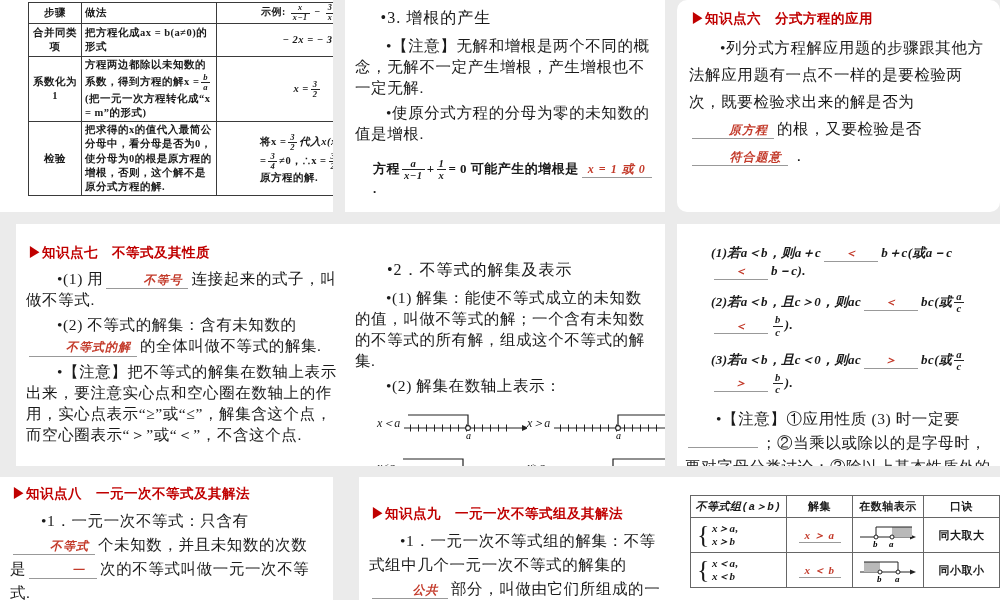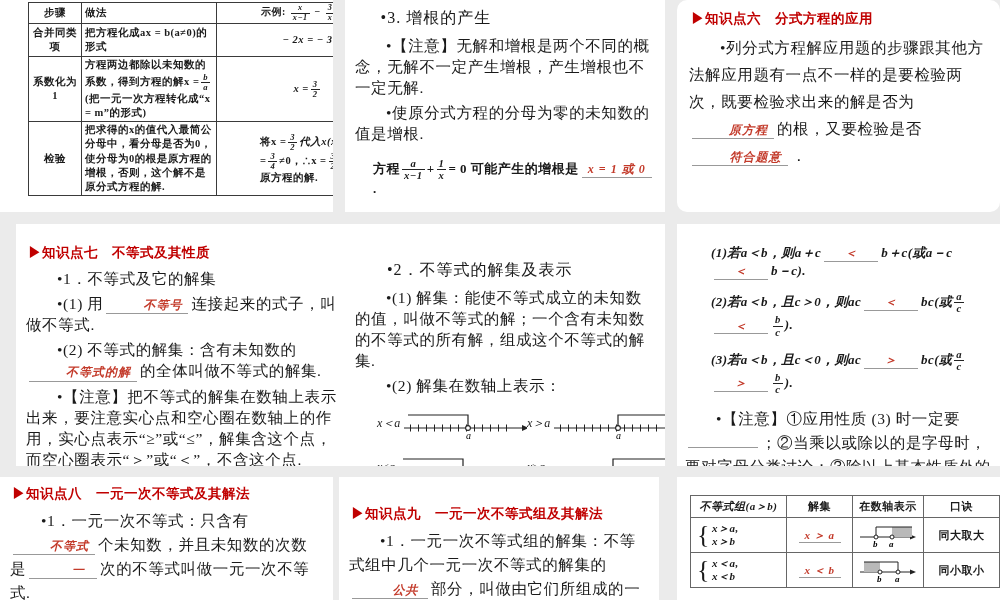--- a/index.html
+++ b/index.html
@@ -9,21 +9,21 @@
     font-family:"Liberation Serif", serif;
   }
   .panel{position:absolute;background:#ffffff;overflow:hidden;box-sizing:border-box;}
   #p1{left:0;top:0;width:333px;height:212px;padding:2px 0 0 28px;}
   #p2{left:345px;top:0;width:320px;height:212px;padding:6px 10px 0 10px;}
   #p3{left:677px;top:0;width:323px;height:212px;padding:10px 12px 0 12px;border-radius:10px;}
   #p4{left:16px;top:224px;width:333px;height:242px;padding:20px 8px 0 10px;}
   #p5{left:345px;top:224px;width:320px;height:242px;padding:34px 10px 0 10px;}
   #p6{left:677px;top:224px;width:323px;height:242px;padding:20px 8px 0 8px;}
   #p7{left:0;top:477px;width:333px;height:123px;padding:8px 10px 0 10px;}
-  #p8{left:339px;top:477px;width:320px;height:123px;padding:28px 10px 0 10px;}
+  #p8{left:359px;top:477px;width:320px;height:123px;padding:28px 10px 0 10px;}
   #p9{left:677px;top:477px;width:323px;height:123px;padding:10px 0 0 13px;}
 
   .kh{color:#c00000;font-weight:bold;font-size:13.5px;letter-spacing:.5px;
       font-family:"Liberation Sans",sans-serif;margin:0 0 6px 2px;}
   .para{font-size:15.5px;line-height:21px;letter-spacing:.6px;margin:0 0 4px 0;}
   .ind{text-indent:2em;}
   .title-line{font-size:16px;letter-spacing:1px;margin:2px 0 6px 0;text-indent:2em;}
 
   .blank{display:inline-block;border-bottom:1.5px solid #999;text-align:center;
          line-height:1.05;vertical-align:baseline;padding:0 6px 1px 6px;margin:0 3px;}
@@ -53,21 +53,21 @@
   
   .prop-title{font-weight:bold;font-size:13px;letter-spacing:1px;margin:2px 0 10px 26px;
               font-family:"Liberation Sans",sans-serif;}
   .prop-line{font-size:13px;font-weight:bold;letter-spacing:.4px;margin:0 0 11px 26px;}
   .prop-line .blank{min-width:42px;}
   #p6 .para{font-size:15.5px;}
 
   
   #p9 .t9{border-collapse:collapse;font-size:11px;font-weight:bold;table-layout:fixed;margin-top:8px;}
   #p9 .t9 td{border:1.2px solid #666;padding:1px 2px;text-align:center;letter-spacing:.5px;}
-  #p9 .t9 .h{height:22px;}
+  #p9 .t9 .h{height:22px;font-family:Liberation Mono, monospace;}
   #p9 .t9 .r{height:32px;}
   .sys{display:flex;align-items:center;justify-content:flex-start;padding-left:4px;}
   .brace{font-size:26px;font-weight:400;line-height:1;margin-right:2px;font-family:"Liberation Serif",serif;}
   .sys .two{display:flex;flex-direction:column;align-items:flex-start;font-style:italic;line-height:13px;}
   .sol{color:#c33a2a;font-style:italic;border-bottom:1.5px solid #999;padding:0 6px 1px;}
 </style>
 </head>
 <body>
 
 <div class="panel" id="p1">
@@ -121,21 +121,20 @@
 
 <div class="panel" id="p3">
   <div class="kh">▶知识点六　分式方程的应用</div>
   <div class="para ind" style="line-height:27px;">
     <span>•列分式方程解应用题的步骤跟其他方法解应用题有一点不一样的是要检验两次，既要检验求出来的解是否为</span><span class="blank" style="min-width:52px;"><span class="ans">原方程</span></span><span>的根，又要检验是否</span><span class="blank" style="min-width:84px;"><span class="ans">符合题意</span></span><span>．</span>
   </div>
 </div>
 
 <div class="panel" id="p4">
   <div class="kh">▶知识点七　不等式及其性质</div>
-  <div class="para ind" style="margin-top:6px;">•1．不等式及它的解集</div>
   <div class="para ind">
     <span>•(1) 用</span><span class="blank" style="min-width:70px;"><span class="ans">不等号</span></span><span>连接起来的式子，叫做不等式.</span>
   </div>
   <div class="para ind">
     <span>•(2) 不等式的解集：含有未知数的</span><span class="blank" style="min-width:96px;"><span class="ans">不等式的解</span></span><span>的全体叫做不等式的解集.</span>
   </div>
   <div class="para ind">•【注意】把不等式的解集在数轴上表示出来，要注意实心点和空心圈在数轴上的作用，实心点表示“≥”或“≤”，解集含这个点，而空心圈表示“＞”或“＜”，不含这个点.</div>
 </div>
 
 <div class="panel" id="p5">

